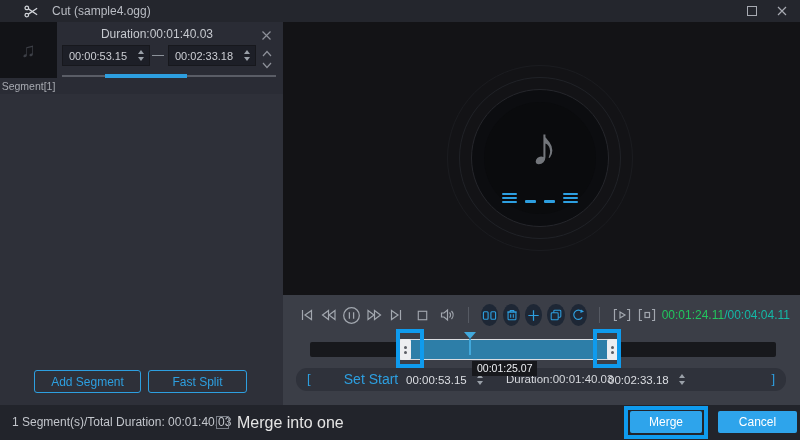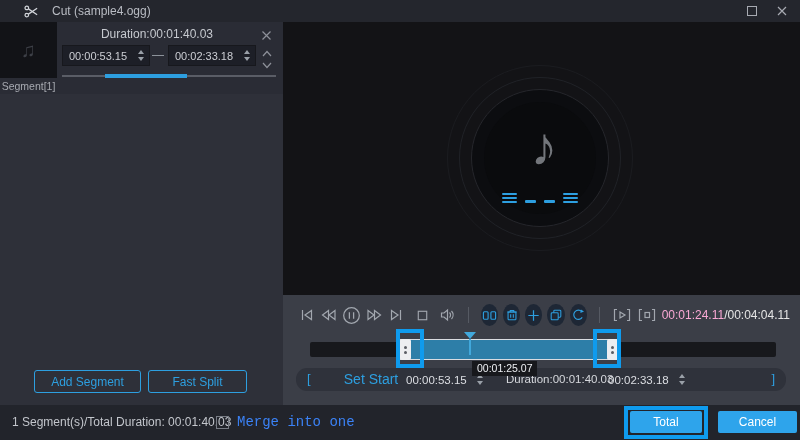--- a/index.html
+++ b/index.html
@@ -50,21 +50,21 @@
   .eq-stack i { display:block; width:15px; height:2px; background:#2d9fe0; border-radius:1px; }
   .eq-dash { width:11px; height:3px; background:#2d9fe0; border-radius:1px; }
 
   
   .controls { position:absolute; left:283px; top:295px; width:517px; height:110px; background:#3b3e47; }
   .transport-row { position:absolute; left:16px; top:5px; right:8px; height:30px; display:flex; align-items:center; gap:5px; }
   .t-icon { display:flex; align-items:center; justify-content:center; cursor:pointer; background:transparent; border:none; padding:0; }
   .sep { width:1px; height:16px; background:#565a63; margin:0 7px; }
   .circle-btn { width:22px; height:22px; border-radius:50%; background:#1e2735; display:flex; align-items:center; justify-content:center; cursor:pointer; border:none; padding:0; }
   .time-display { margin-left:auto; font-size:12px; white-space:nowrap; padding-right:2px; }
-  .time-current { color:#f9a8d4; } .time-total { color:#e5e5e5; }
+  .time-current { color:#22c55e; } .time-total { color:#14b8a6; }
 
   .tl-track { position:absolute; left:27px; top:47px; width:466px; height:15px; background:#17181c; border-radius:2px; cursor:pointer; }
   .tl-selection { position:absolute; left:117px; top:44px; width:218px; height:21px; background:#2d7ea8; border:1px solid #d9dce1; }
   .tl-handle { position:absolute; top:44px; width:11px; height:21px; background:#edeef1; border-radius:2px; z-index:3; display:flex; flex-direction:column; align-items:center; justify-content:center; gap:2px; cursor:ew-resize; }
   .tl-handle i { display:block; width:3px; height:3px; background:#5a5d64; border-radius:50%; }
   .h-left { left:117px; } .h-right { left:324px; }
   .ph-tri { position:absolute; left:181px; top:37px; width:0; height:0; border-left:6px solid transparent; border-right:6px solid transparent; border-top:7px solid #41a8dc; z-index:2; }
   .ph-line { position:absolute; left:186px; top:44px; width:2px; height:16px; background:#41a8dc; z-index:2; }
   .annotation { position:absolute; border:4px solid #0f9bee; z-index:5; pointer-events:none; }
   .anno-left { left:113px; top:34px; width:28px; height:39px; }
@@ -78,21 +78,21 @@
   .row-field { position:absolute; top:2px; height:19px; display:flex; align-items:center; }
   .rf-start { left:110px; width:82px; } .rf-end { left:312px; width:82px; }
   .row-field input { background:transparent; border:none; outline:none; color:#dcdee3; font-size:11.5px; width:64px; font-family:inherit; }
   .row-duration { position:absolute; left:210px; top:0; height:23px; line-height:23px; font-size:11.5px; color:#d6d8dd; }
   .tooltip { position:absolute; left:189px; top:66px; background:#17181c; color:#eceef2; font-size:10.5px; padding:1px 5px 2px; z-index:6; white-space:nowrap; }
 
   
   .footer { position:absolute; left:0; top:405px; width:800px; height:35px; background:#22242b; }
   .footer-summary { position:absolute; left:12px; top:0; height:35px; line-height:35px; font-size:12px; color:#c3c6cc; }
   .merge-checkbox { position:absolute; left:216px; top:11px; width:13px; height:13px; border:1px solid #787c85; background:transparent; cursor:pointer; }
-  .merge-label { position:absolute; left:237px; top:0; height:35px; line-height:35px; font-size:14px; color:#3b82f6;font-family:Liberation Mono, monospace; }
+  .merge-label { position:absolute; left:237px; top:0; height:35px; line-height:35px; font-size:16px; color:#e5e5e5; }
   .btn { position:absolute; top:6px; height:22px; background:#2ea4eb; color:#ffffff; border:none; border-radius:2px; font-size:12px; font-family:inherit; cursor:pointer; }
   .btn-save { left:630px; width:72px; z-index:3; }
   .btn-cancel { left:718px; width:79px; }
   .save-annotation { position:absolute; left:624px; top:1px; width:84px; height:33px; border:4px solid #0f9bee; z-index:4; pointer-events:none; }
 </style>
 </head>
 <body>
 
 <div class="window">
 
@@ -325,18 +325,18 @@
           </span>
       </div>
       <span class="bracket br-close">]</span>
     </div>
   </div>
 
   <div class="footer">
     <span class="footer-summary">1 Segment(s)/Total Duration: 00:01:40.03</span>
     <span class="merge-checkbox"></span>
     <span class="merge-label">Merge into one</span>
-    <button class="btn btn-save">Total</button>
+    <button class="btn btn-save">Merge</button>
     <div class="save-annotation"></div>
     <button class="btn btn-cancel">Cancel</button>
   </div>
 
 </div>
 
 </body></html>

